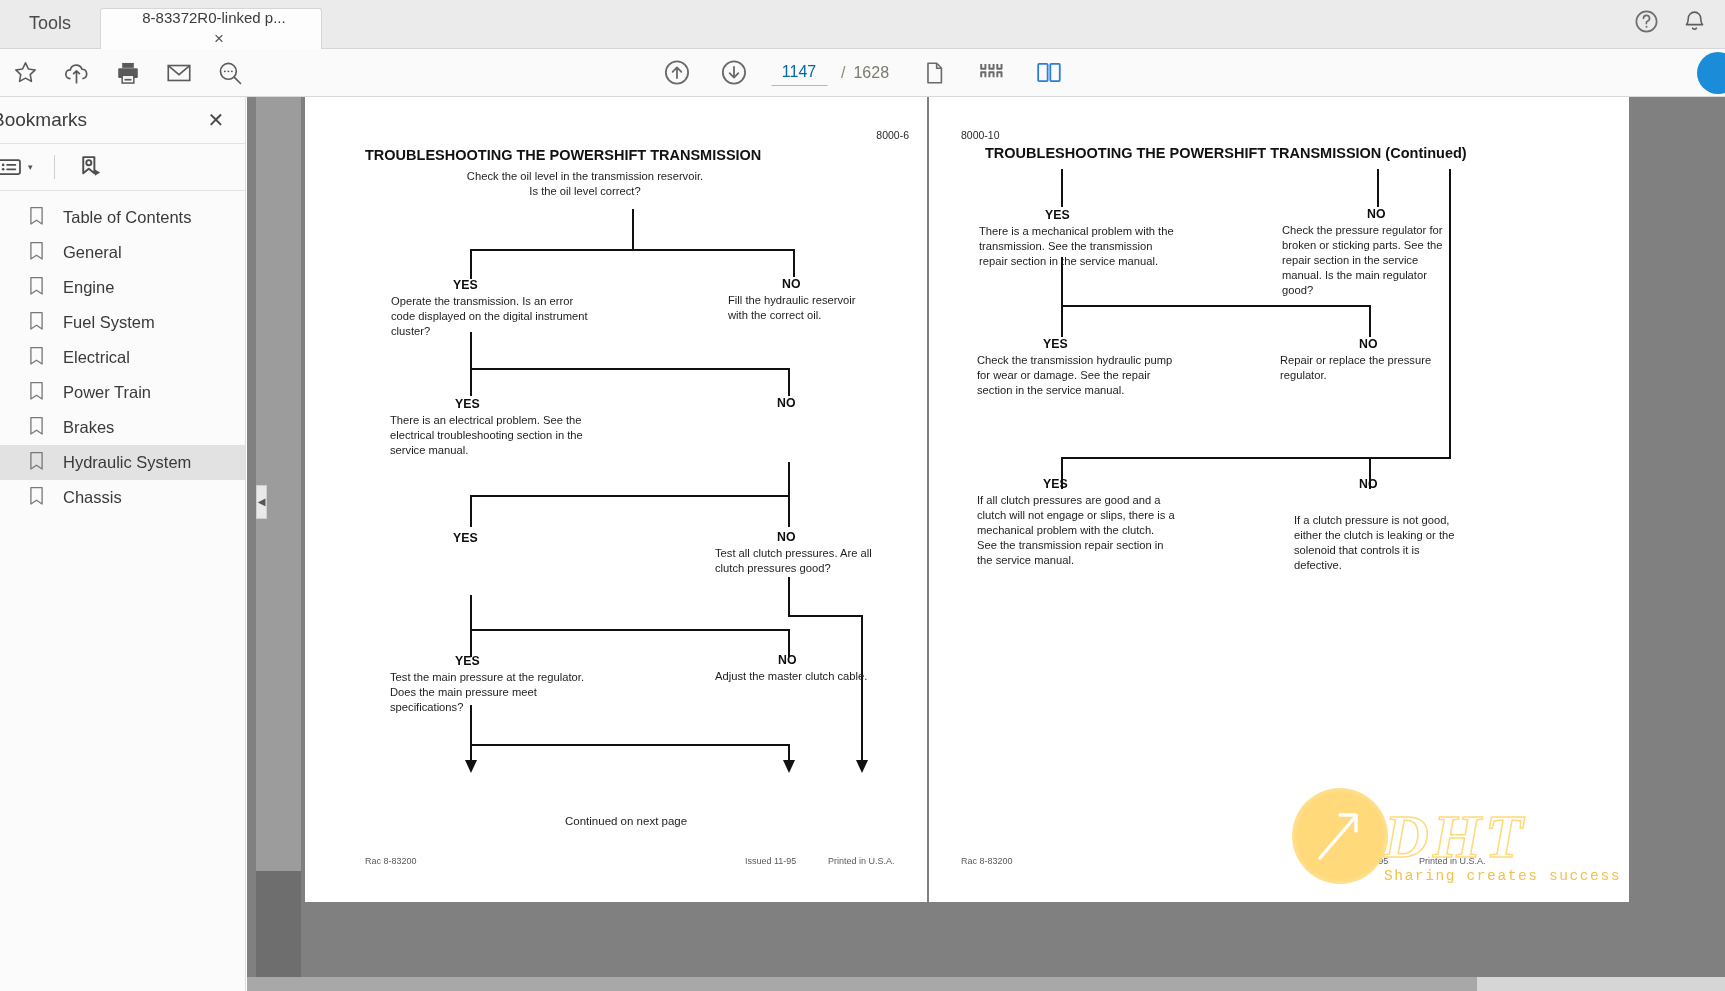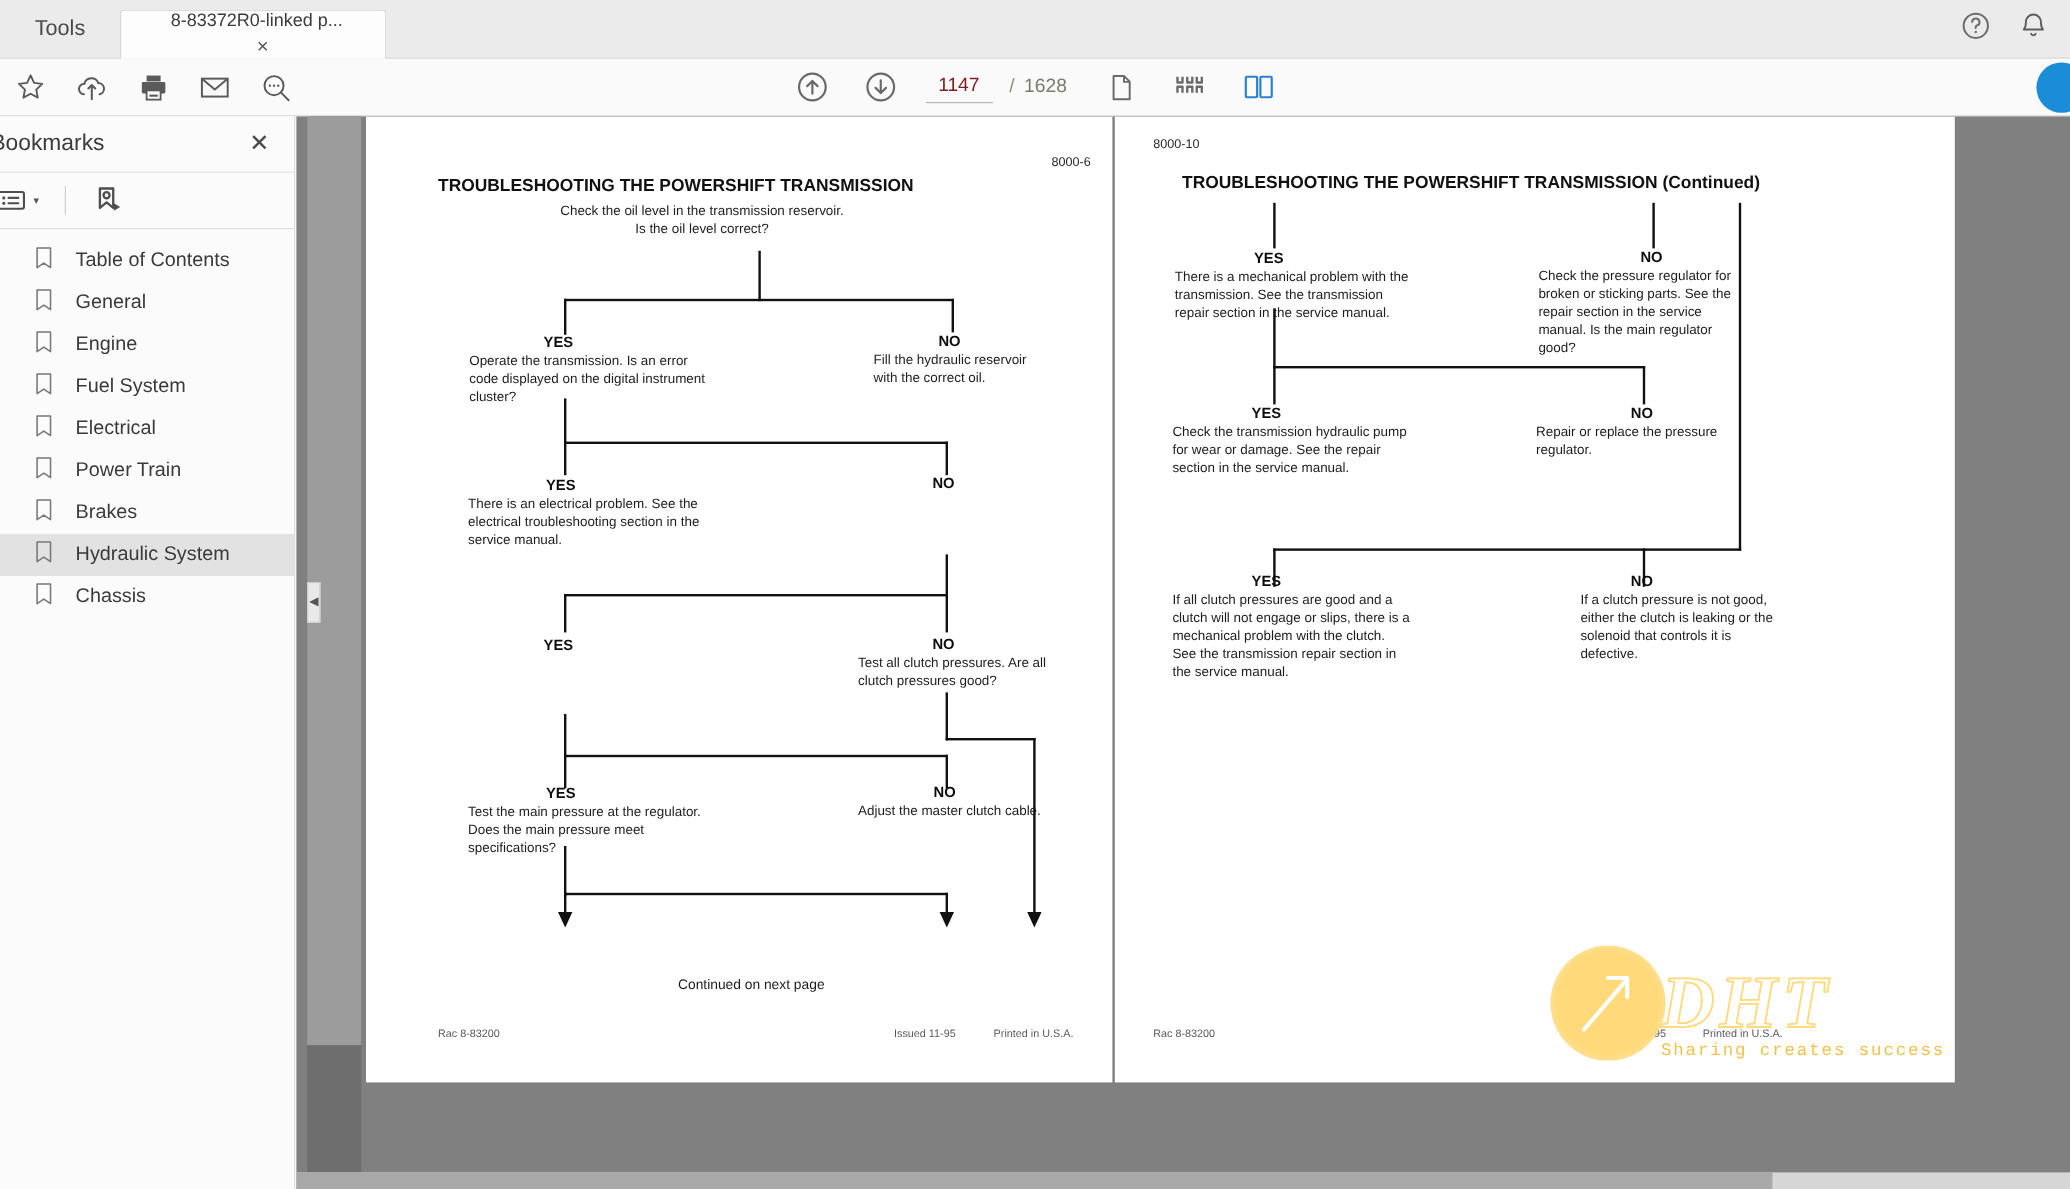--- a/index.html
+++ b/index.html
@@ -61,21 +61,21 @@
     cursor: pointer;
   }
   .tb-center {
     position: absolute; left: 50%; transform: translateX(-50%);
     display: flex; align-items: center; gap: 6px;
   }
   .page-input {
     width: 56px; height: 26px; margin: 0 6px;
     border: none; border-bottom: 1px solid #b9b9b9;
     background: transparent;
-    text-align: center; font-size: 16px; color: #7f1d1d;
+    text-align: center; font-size: 16px; color: #0369a1;
     font-family: "Liberation Sans", sans-serif;
     outline: none;
   }
   .page-sep { font-size: 16px; color: #8d8d7e; margin: 0 2px; }
   .page-total { font-size: 16px; color: #7b7b6a; margin-right: 14px; }
   .tb-right-accent {
     position: absolute; right: 0; top: 0; height: 47px;
     display: flex; align-items: center;
   }
   .blue-circle {
@@ -508,21 +508,21 @@
       <div class="arrow" style="left:478px; top:663px;"></div>
 
       <div class="cont-note" style="left:260px; top:718px;">Continued on next page</div>
 
       <div class="foot" style="left:60px; top:759px;">Rac 8-83200</div>
       <div class="foot" style="left:440px; top:759px;">Issued 11-95</div>
       <div class="foot" style="left:523px; top:759px;">Printed in U.S.A.</div>
     </div>
 
     <div class="page right">
-      <div class="pgnum" style="left:32px; top:17px;">8000-10</div>
+      <div class="pgnum" style="left:32px; top:32px;">8000-10</div>
       <div class="pgtitle" style="left:56px; top:48px;">TROUBLESHOOTING THE POWERSHIFT TRANSMISSION (Continued)</div>
 
       <div class="vline" style="left:132px; top:72px; height:38px;"></div>
       <div class="vline" style="left:448px; top:72px; height:38px;"></div>
       <div class="vline" style="left:520px; top:72px; height:290px;"></div>
 
       <div class="yn" style="left:116px; top:111px;">YES</div>
       <div class="node-q" style="left:50px; top:127px; width:205px;">There is a mechanical problem with the transmission. See the transmission repair section in the service manual.</div>
       <div class="yn" style="left:438px; top:110px;">NO</div>
       <div class="node-q" style="left:353px; top:126px; width:168px;">Check the pressure regulator for broken or sticking parts. See the repair section in the service manual. Is the main regulator good?</div>
@@ -537,21 +537,21 @@
       <div class="yn" style="left:430px; top:240px;">NO</div>
       <div class="node-q" style="left:351px; top:256px; width:160px;">Repair or replace the pressure regulator.</div>
 
       <div class="hline" style="left:132px; top:360px; width:390px;"></div>
       <div class="vline" style="left:132px; top:360px; height:32px;"></div>
       <div class="vline" style="left:440px; top:360px; height:32px;"></div>
 
       <div class="yn" style="left:114px; top:380px;">YES</div>
       <div class="node-q" style="left:48px; top:396px; width:200px;">If all clutch pressures are good and a clutch will not engage or slips, there is a mechanical problem with the clutch. See the transmission repair section in the service manual.</div>
       <div class="yn" style="left:430px; top:380px;">NO</div>
-      <div class="node-q" style="left:365px; top:396px; width:165px;margin-left:23px;">If a clutch pressure is not good, either the clutch is leaking or the solenoid that controls it is defective.</div>
+      <div class="node-q" style="left:365px; top:416px; width:165px;">If a clutch pressure is not good, either the clutch is leaking or the solenoid that controls it is defective.</div>
 
       <div class="foot" style="left:32px; top:759px;">Rac 8-83200</div>
       <div class="foot" style="left:408px; top:759px;">Issued 11-95</div>
       <div class="foot" style="left:490px; top:759px;">Printed in U.S.A.</div>
 
       <div class="wm">
         <div class="wm-badge">
           <svg class="wm-arrow" viewBox="0 0 52 54" fill="none" stroke="#ffffff" stroke-width="3.4" stroke-linecap="round" stroke-linejoin="round">
             <path d="M6 50L42 8"></path>
             <path d="M26 7h16v16"></path>

